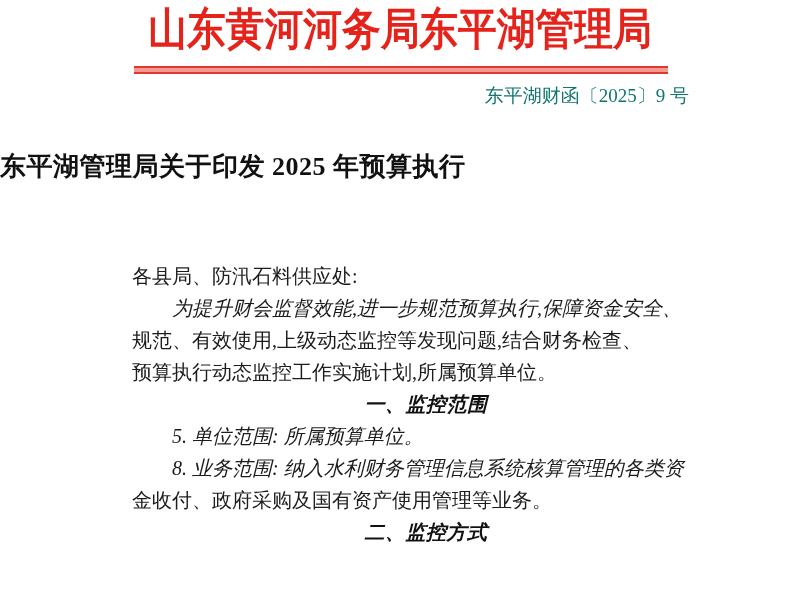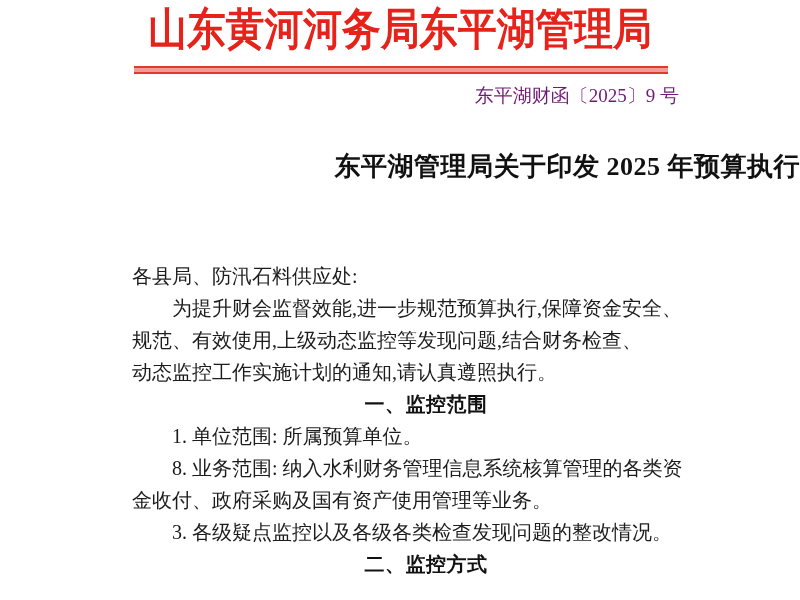--- a/index.html
+++ b/index.html
@@ -41,51 +41,51 @@
       to bottom,
       #e03a2e 0px, #e03a2e 2px,
       #f59a92 2px, #f59a92 6px,
       #e03a2e 6px, #e03a2e 8px
     );
   }
   
   .doc-number {
     position: absolute;
     top: 84px;
-    right: 121px;
+    right: 111px;
     font-size: 19px;
     line-height: 24px;
-    color: #701a75;
+    color: #0f766e;
     white-space: nowrap;
   }
   
   .doc-title {
     position: absolute;
     top: 147px;
     left: 0;
     right: 0;
-    text-align: right;
+    text-align: left;
     font-size: 26px;
     font-weight: bold;
     line-height: 40px;
     color: #111;
     letter-spacing: 0.5px;
   }
   
   .doc-body {
     position: absolute;
     top: 260px;
     left: 132px;
     right: 120px;
     font-size: 20px;
     line-height: 32px;
     color: #1c1c1c;
   }
   .line { white-space: nowrap; }
-  .indent { text-indent: 2em; }
+  .indent { text-indent: 2em; font-style: italic; }
   .heading {
     font-family: "Liberation Sans", "DejaVu Sans", sans-serif;
     font-weight: bold;
     letter-spacing: 0.5px;
     color: #111;
     text-align: center;
   }
 </style>
 </head>
 <body>
@@ -100,27 +100,26 @@
 
   <div class="doc-title">
     <div>东平湖管理局关于印发 2025 年预算执行</div>
   </div>
 
   <div class="doc-body">
     <div class="line">各县局、防汛石料供应处:</div>
 
     <div class="line indent">为提升财会监督效能,进一步规范预算执行,保障资金安全、</div>
     <div class="line">规范、有效使用,上级动态监控等发现问题,结合财务检查、</div>
-    <div class="line">动态监控工作实施计划的通知,请认真遵照执行。</div>
+    <div class="line">预算执行动态监控工作实施计划,所属预算单位。</div>
 
     <div class="line indent heading">一、监控范围</div>
 
-    <div class="line indent">1. 单位范围: 所属预算单位。</div>
+    <div class="line indent">5. 单位范围: 所属预算单位。</div>
 
     <div class="line indent">8. 业务范围: 纳入水利财务管理信息系统核算管理的各类资</div>
     <div class="line">金收付、政府采购及国有资产使用管理等业务。</div>
 
-    <div class="line indent">3. 各级疑点监控以及各级各类检查发现问题的整改情况。</div>
 
     <div class="line indent heading">二、监控方式</div>
   </div>
 
 </div>
 
 </body></html>

